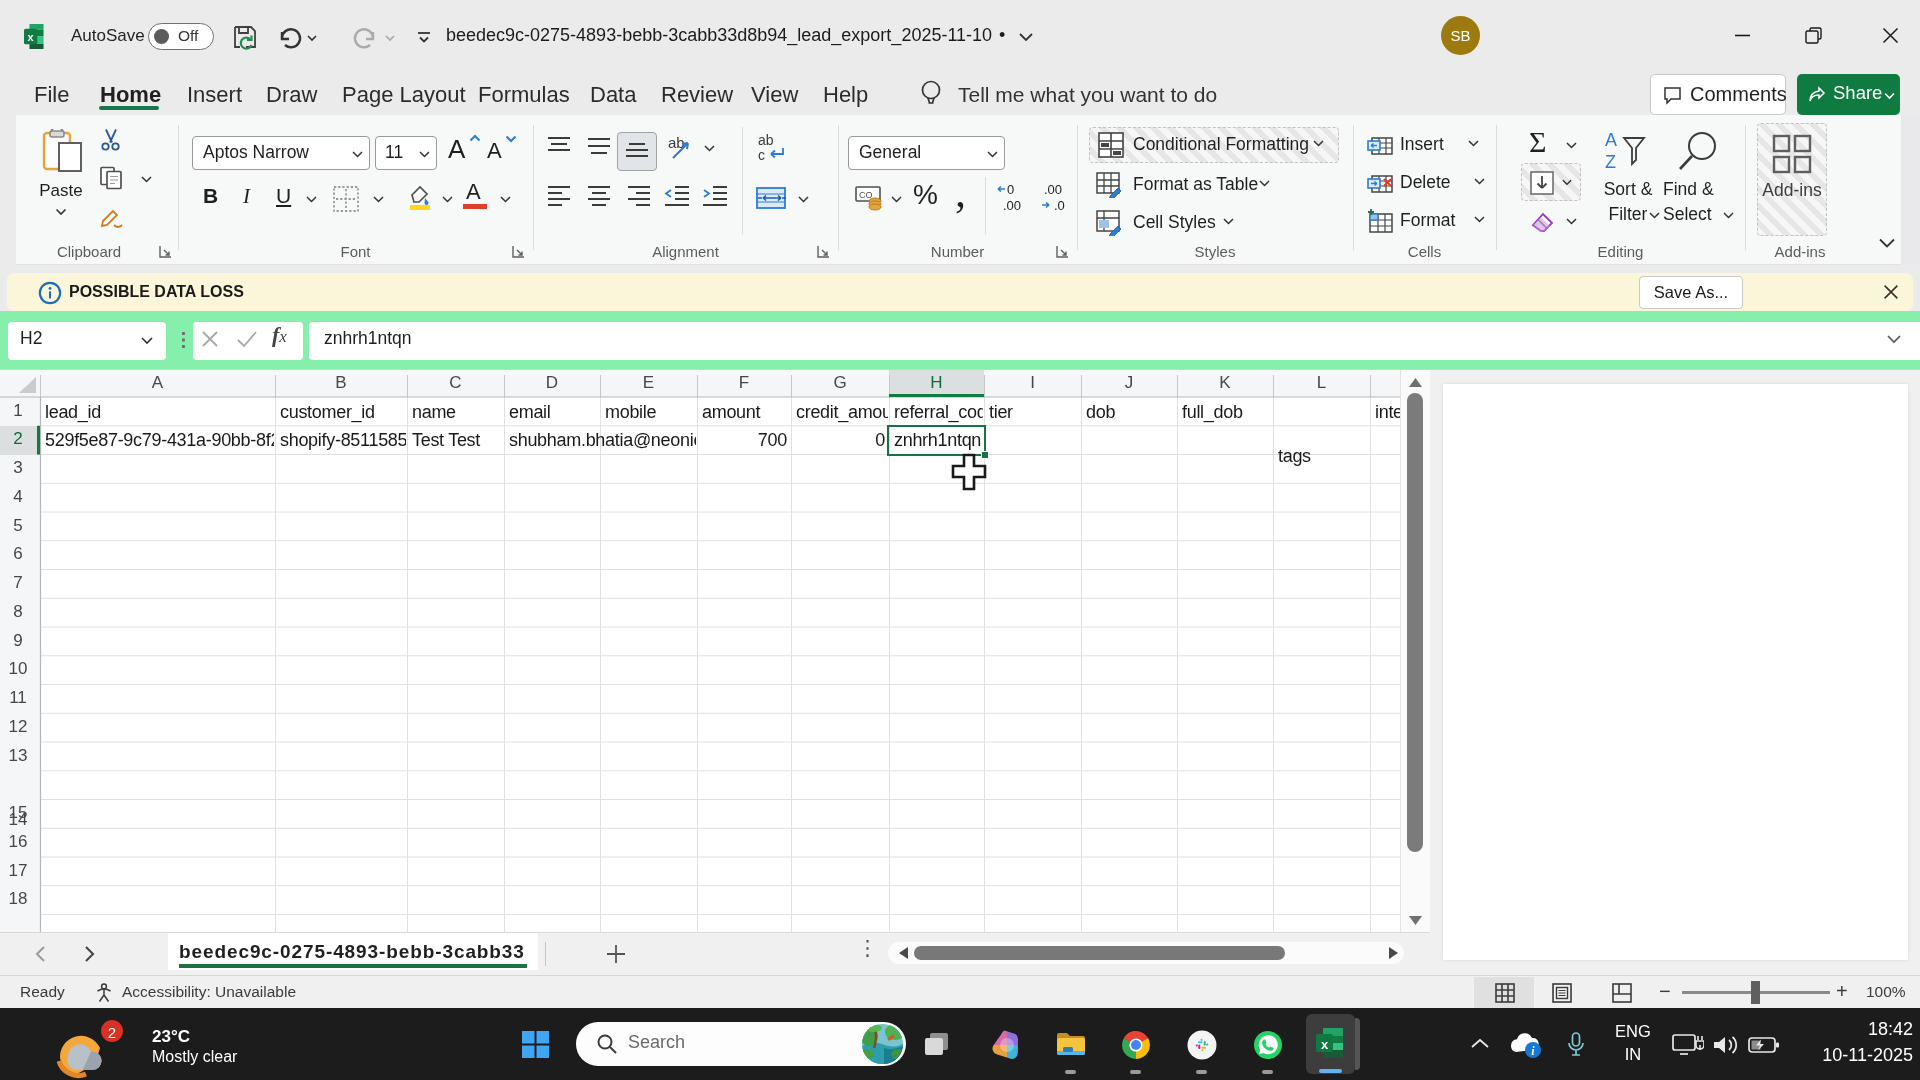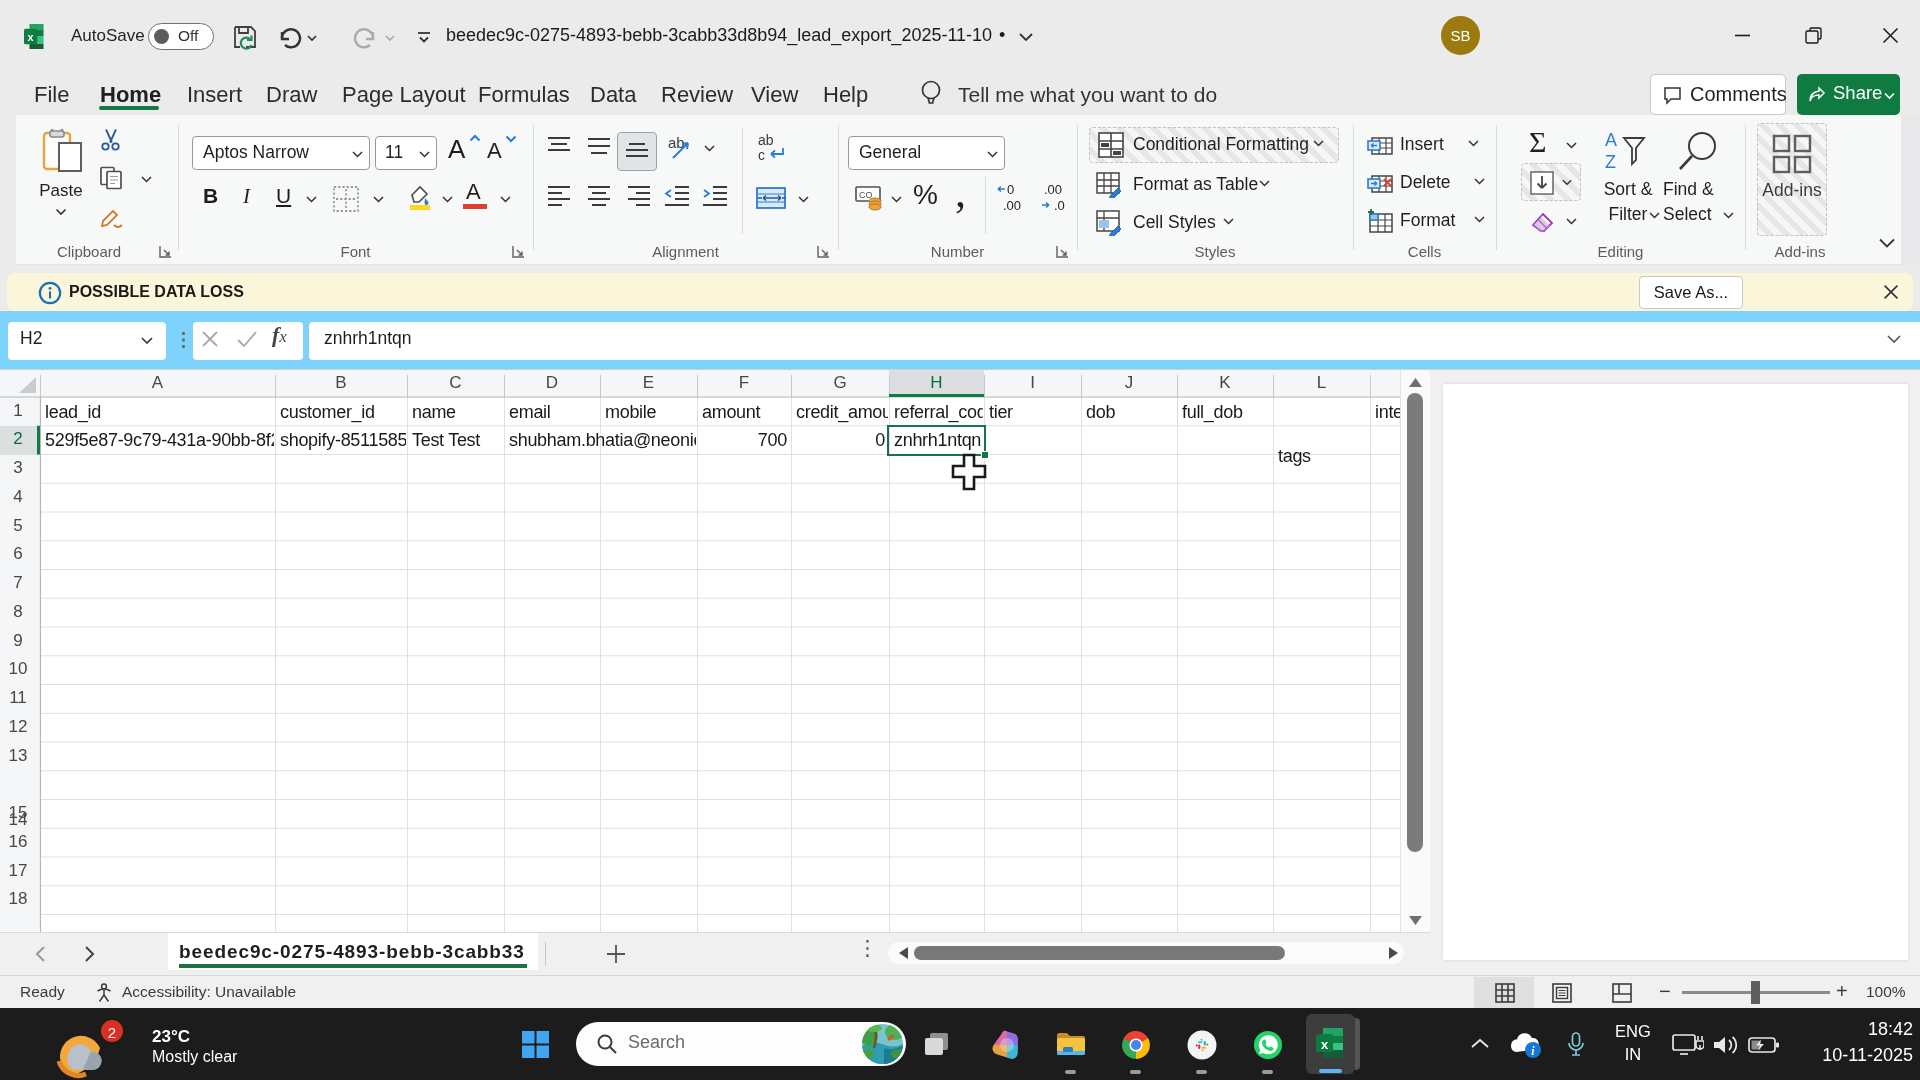--- a/index.html
+++ b/index.html
@@ -10,21 +10,21 @@
 #titlebar { left:0; top:0; width:1920px; height:60px; background:#ebebeb; }
 #menurow { left:0; top:60px; width:1920px; height:55px; background:#ebebeb; }
 #ribbon { left:0; top:115px; width:1920px; height:150px; background:#f7f8f8; border-bottom:1px solid #e3e3e3; }
 .vsep { position:absolute; width:1px; background:#dcdcdc; top:10px; bottom:14px; }
 .glabel { position:absolute; bottom:4px; font-size:15px; color:#5c5c5c; width:100%; text-align:center; }
 .launcher { position:absolute; bottom:5px; width:15px; height:15px; }
 .hatch { background:repeating-linear-gradient(45deg,#f6f6f6 0 6px,#e6e6e6 6px 12px); border:1px dashed #c2c2c2; border-radius:4px; }
 
 #warnbar { left:7px; top:273px; width:1906px; height:38px; background:#fbf6d9; border-radius:7px; }
 
-#formulabar { left:0; top:311px; width:1920px; height:59px; background:#7dd3fc; border-bottom:1px solid #d0d0d0; }
+#formulabar { left:0; top:311px; width:1920px; height:59px; background:#86efac; border-bottom:1px solid #d0d0d0; }
 
 #gridwrap { left:0; top:370px; width:1430px; height:562px; background:#ffffff; overflow:hidden; }
 #rightbg { left:1430px; top:370px; width:490px; height:638px; background:#f0f0f0; }
 #whitepanel { left:1443px; top:384px; width:465px; height:576px; background:#ffffff; box-shadow:0 0 3px rgba(0,0,0,0.12); }
 
 #tabbar { left:0; top:932px; width:1430px; height:43px; background:#f0f0f0; border-top:1px solid #d9d9d9; }
 #statusbar { left:0; top:975px; width:1920px; height:33px; background:#f0f0f0; border-top:1px solid #d6d6d6; font-size:15.5px; color:#3b3b3b; }
 
 #taskbar { left:0; top:1008px; width:1920px; height:72px; background:#1c1c1c; }
 .tbtxt { color:#ffffff; }

